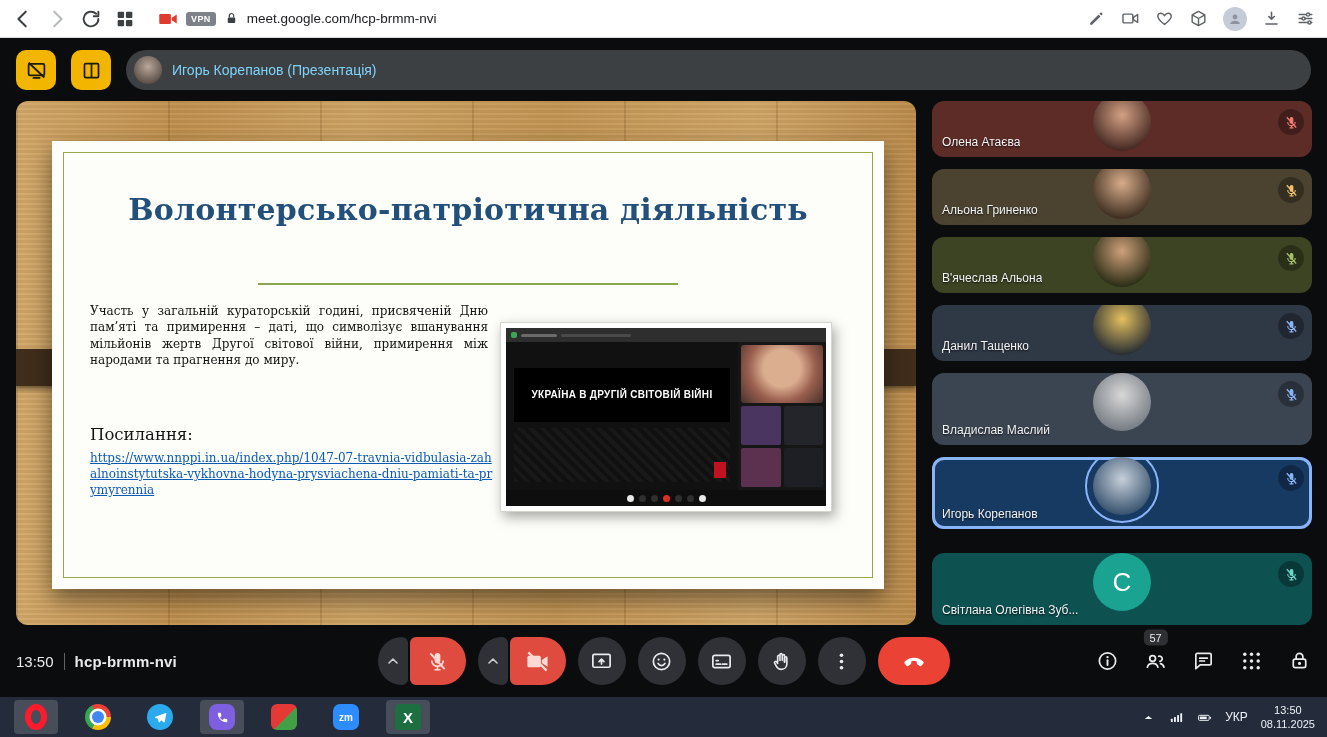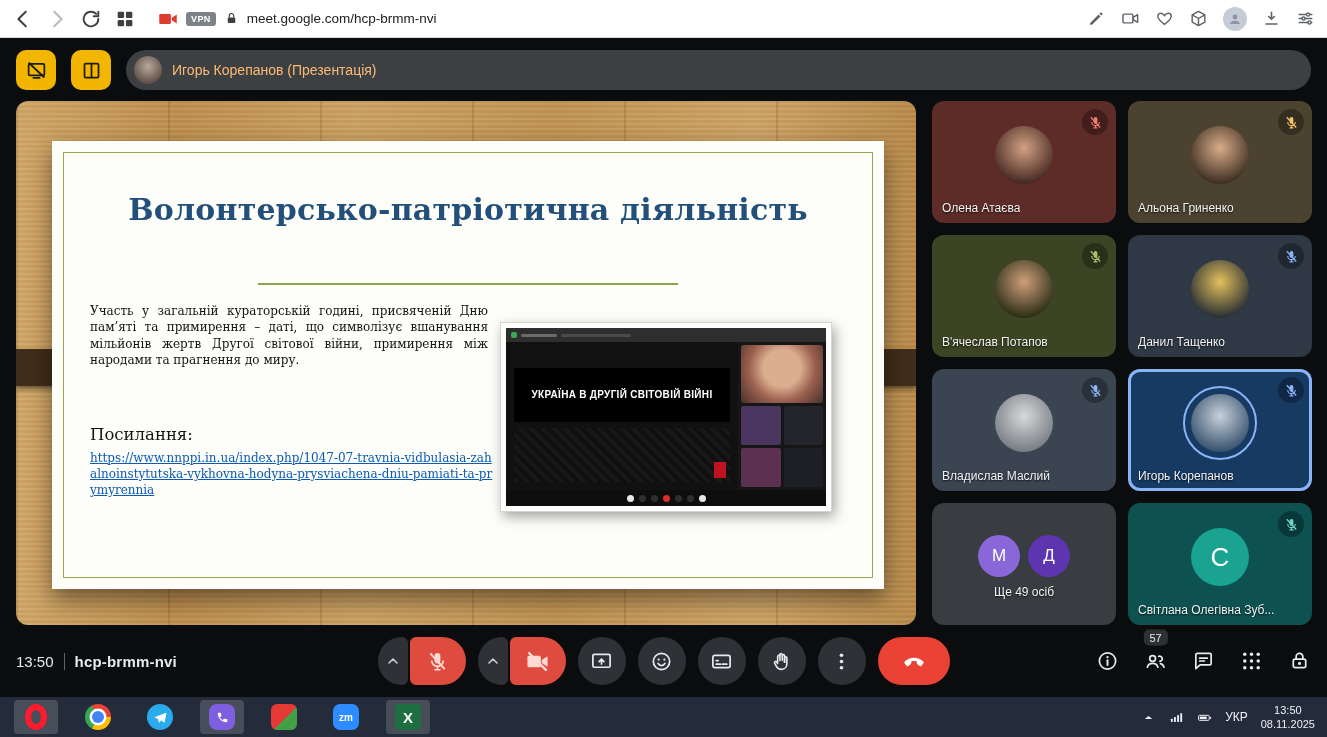--- a/index.html
+++ b/index.html
@@ -24,21 +24,21 @@
   .b-avatar{width:24px;height:24px;border-radius:50%;background:#c6cbd8;display:flex;align-items:center;justify-content:center;color:#8d93a3;}
   .b-avatar .ic{width:16px;height:16px;}
 
   
   .meet{position:absolute;top:39px;left:0;right:0;bottom:40px;background:#0b0c0e;display:flex;flex-direction:column;}
   .meet-top{height:62px;display:flex;align-items:center;padding:0 16px;gap:15px;box-sizing:border-box;}
   .warn-btn{width:40px;height:40px;border-radius:10px;background:var(--warning,#f2b600);border:none;
             display:flex;align-items:center;justify-content:center;color:#1c1c07;}
   .warn-btn .ic{width:21px;height:21px;}
   .presenter-pill{flex:1;height:40px;border-radius:20px;background:#3d4043;display:flex;align-items:center;
-                  gap:10px;padding:0 8px;color:#fdba74;font-size:14px;}
+                  gap:10px;padding:0 8px;color:#7dd3fc;font-size:14px;}
   .pp-avatar{width:28px;height:28px;border-radius:50%;
              background:radial-gradient(circle at 50% 38%,#b9a79a,#574a43 80%);}
 
   .meet-body{flex:1;display:flex;padding:0 15px 0 16px;gap:16px;box-sizing:border-box;min-height:0;}
 
   
   .stage{width:900px;position:relative;border-radius:12px;overflow:hidden;flex:none;
      background:
        repeating-linear-gradient(90deg, rgba(70,35,0,.14) 0 2px, rgba(255,255,255,0) 2px 152px),
        repeating-linear-gradient(0deg, rgba(255,255,255,.05) 0 2px, rgba(0,0,0,.04) 2px 5px),
@@ -79,21 +79,21 @@
   .e-side{width:88px;flex:none;display:flex;flex-direction:column;gap:3px;padding:3px;background:#161616;box-sizing:border-box;}
   .e-cam{height:58px;border-radius:3px;flex:none;
          background:radial-gradient(circle at 50% 40%,#dcae90 0 34%,#9a5f4e 62%,#47302c 100%);}
   .e-minis{flex:1;display:grid;grid-template-columns:1fr 1fr;grid-auto-rows:1fr;gap:3px;min-height:0;}
   .e-mini{border-radius:2px;}
   .e-ctl{height:16px;background:#0e0e0e;display:flex;align-items:center;justify-content:center;gap:5px;flex:none;}
   .e-c{width:7px;height:7px;border-radius:50%;background:#2f2f2f;}
   .e-c.w{background:#e8e8e8;} .e-c.r{background:#d93025;}
 
   
-  .pgrid{flex:1;display:grid;grid-template-columns:1fr 1fr;grid-template-rows:repeat(4,1fr);gap:12px;min-height:0;border-radius:17px;}
+  .pgrid{flex:1;display:grid;grid-template-columns:1fr;grid-template-rows:repeat(4,1fr);gap:12px;min-height:0;border-radius:17px;}
   .tile{position:relative;border-radius:12px;overflow:hidden;display:flex;align-items:center;justify-content:center;}
   .tile.active{box-shadow:inset 0 0 0 3px var(--accent,#8ab4f8);}
   .avatar{width:58px;height:58px;border-radius:50%;margin-bottom:14px;position:relative;
           background:radial-gradient(circle at 50% 38%,var(--a1,#caa183),var(--a2,#3a2420) 82%);}
   .tile.active .avatar::after{content:"";position:absolute;inset:-8px;border:2.5px solid var(--accent,#8ab4f8);border-radius:50%;}
   .avatar.letter{display:flex;align-items:center;justify-content:center;color:#fff;
                  font-size:26px;font-weight:400;}
   .tile-name{position:absolute;left:10px;bottom:8px;max-width:82%;color:#f1f3f4;font-size:12px;
              white-space:nowrap;overflow:hidden;text-overflow:ellipsis;text-shadow:0 1px 2px rgba(0,0,0,.8);}
   .tile-name.center{left:0;right:0;bottom:26px;max-width:none;text-align:center;}
@@ -458,21 +458,21 @@
           <span class="tile-name">Альона Гриненко</span>
         </div>
 
         <div class="tile" style="background: rgb(61, 68, 35);">
           <span class="mic-badge" style="color: rgb(168, 194, 107);">
               <svg class="ic">
                 <use href="#i-mic-off"></use>
               </svg>
             </span>
           <span class="avatar" style="--a1: #cfa07b; --a2: #20260f;"></span>
-          <span class="tile-name">В'ячеслав Потапов</span>
+          <span class="tile-name">В'ячеслав Альона</span>
         </div>
 
         <div class="tile" style="background: rgb(47, 56, 69);">
           <span class="mic-badge" style="color: rgb(138, 180, 248);">
               <svg class="ic">
                 <use href="#i-mic-off"></use>
               </svg>
             </span>
           <span class="avatar" style="--a1: #e4c05e; --a2: #1c2530;"></span>
           <span class="tile-name">Данил Тащенко</span>

